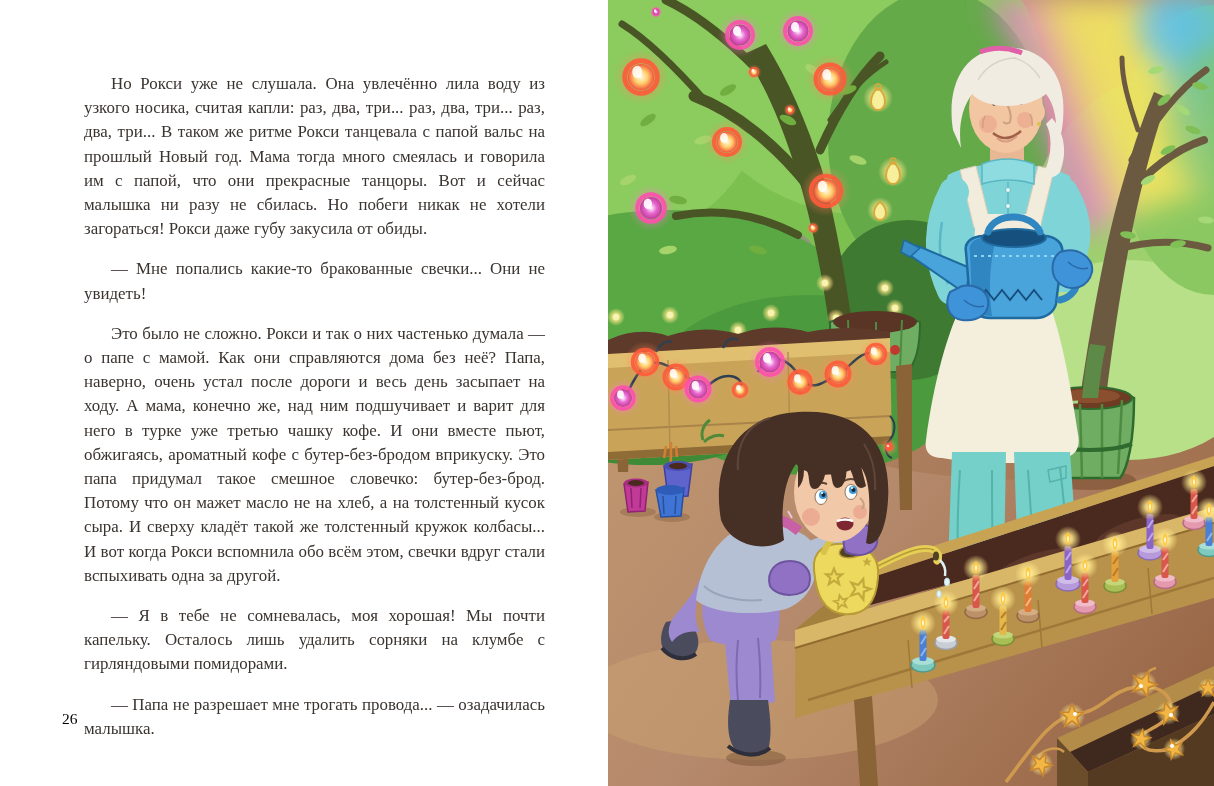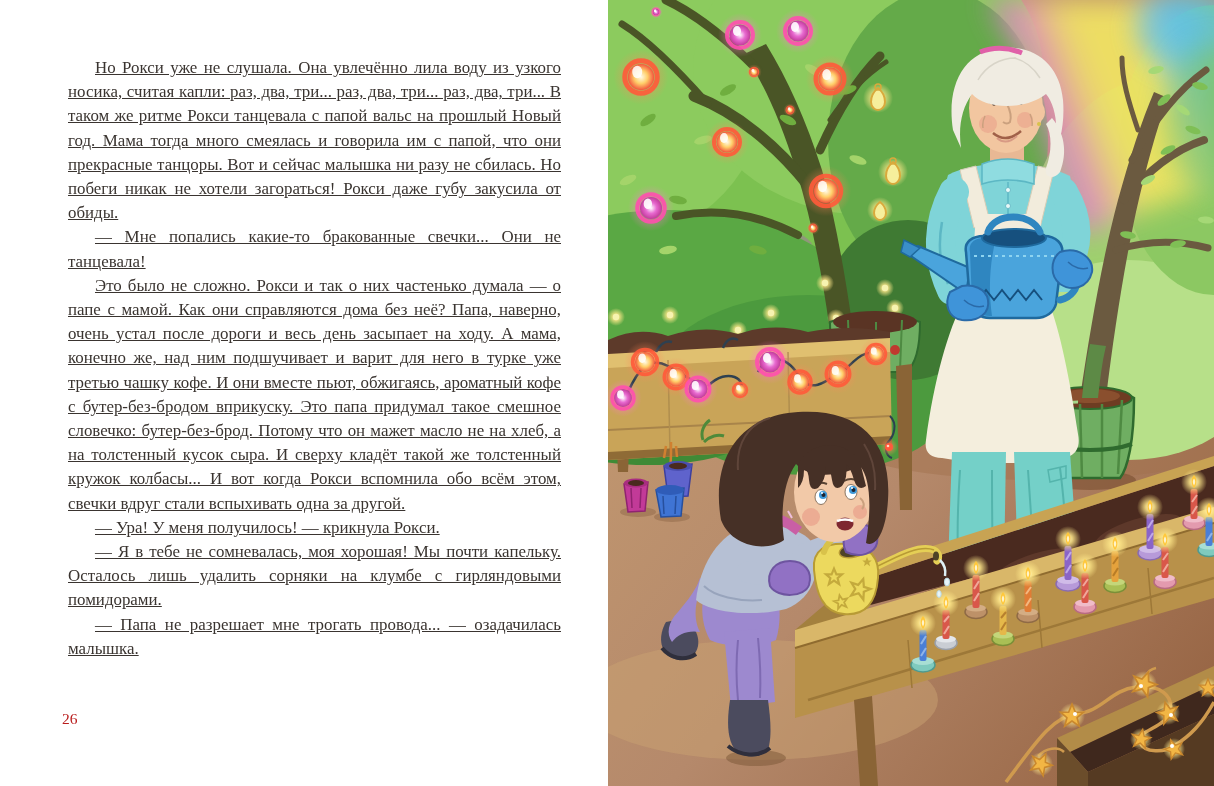--- a/index.html
+++ b/index.html
@@ -1,41 +1,40 @@
 <!DOCTYPE html>
 <html lang="ru"><head>
 <meta charset="utf-8">
 <style>
   html,body{margin:0;padding:0;background:#ffffff;}
   .spread{position:relative;width:1214px;height:786px;background:#ffffff;overflow:hidden;
           font-family:"Liberation Serif","DejaVu Serif",serif;}
   .text-page{position:absolute;left:0;top:0;width:608px;height:786px;background:#ffffff;}
   .text-block{position:absolute;left:68px;top:56px;width:493px;color:#3a3430;
               font-size:16.9px;line-height:24.2px;text-align:justify;hyphens:auto;}
-  .text-block p{margin:0;text-indent:27px;text-decoration:underline;}
+  .text-block p{margin:16px;text-indent:27px;}
   .page-number{position:absolute;left:62px;top:710px;font-size:15.5px;}
   .illustration{position:absolute;left:608px;top:0;width:606px;height:786px;}
   svg{display:block;}
 </style>
 </head>
 <body>
 
 <div class="spread">
 
   <div class="text-page">
     <div class="text-block">
       <p>Но Рокси уже не слушала. Она увлечённо лила воду из узкого носика, считая капли: раз, два, три... раз, два, три... раз, два, три... В таком же ритме Рокси танцевала с папой вальс на прошлый Новый год. Мама тогда много смеялась и говорила им с папой, что они прекрасные танцоры. Вот и сейчас малышка ни разу не сбилась. Но побеги никак не хотели загораться! Рокси даже губу закусила от обиды.</p>
-      <p>— Мне попались какие-то бракованные свечки... Они не танцевала!</p>
+      <p>— Мне попались какие-то бракованные свечки... Они не увидеть!</p>
       <p>Это было не сложно. Рокси и так о них частенько думала — о папе с мамой. Как они справляются дома без неё? Папа, наверно, очень устал после дороги и весь день засыпает на ходу. А мама, конечно же, над ним подшучивает и варит для него в турке уже третью чашку кофе. И они вместе пьют, обжигаясь, ароматный кофе с бутер-без-бродом вприкуску. Это папа придумал такое смешное словечко: бутер-без-брод. Потому что он мажет масло не на хлеб, а на толстенный кусок сыра. И сверху кладёт такой же толстенный кружок колбасы... И вот когда Рокси вспомнила обо всём этом, свечки вдруг стали вспыхивать одна за другой.</p>
-      <p>— Ура! У меня получилось! — крикнула Рокси.</p>
       <p>— Я в тебе не сомневалась, моя хорошая! Мы почти капельку. Осталось лишь удалить сорняки на клумбе с гирляндовыми помидорами.</p>
       <p>— Папа не разрешает мне трогать провода... — озадачилась малышка.</p>
 
     </div>
-    <div class="page-number" style="color:#b91c1c;">26</div>
+    <div class="page-number" style="color:#000000;">26</div>
   </div>
 
   <div class="illustration" role="img" aria-label="Бабушка в белом фартуке с голубой лейкой и девочка с жёлтой лейкой поливают грядки со свечками среди деревьев с гирляндовыми помидорами, радуга в углу">
     <svg viewBox="0 0 606 786" width="606" height="786" xmlns="http://www.w3.org/2000/svg">
       <defs>
         <linearGradient id="gFloor" x1="0" y1="0" x2="1" y2="1">
           <stop offset="0" stop-color="#c9a172"></stop>
             <stop offset="0.55" stop-color="#b5896b"></stop>
           <stop offset="1" stop-color="#93603f"></stop>
         </linearGradient>

